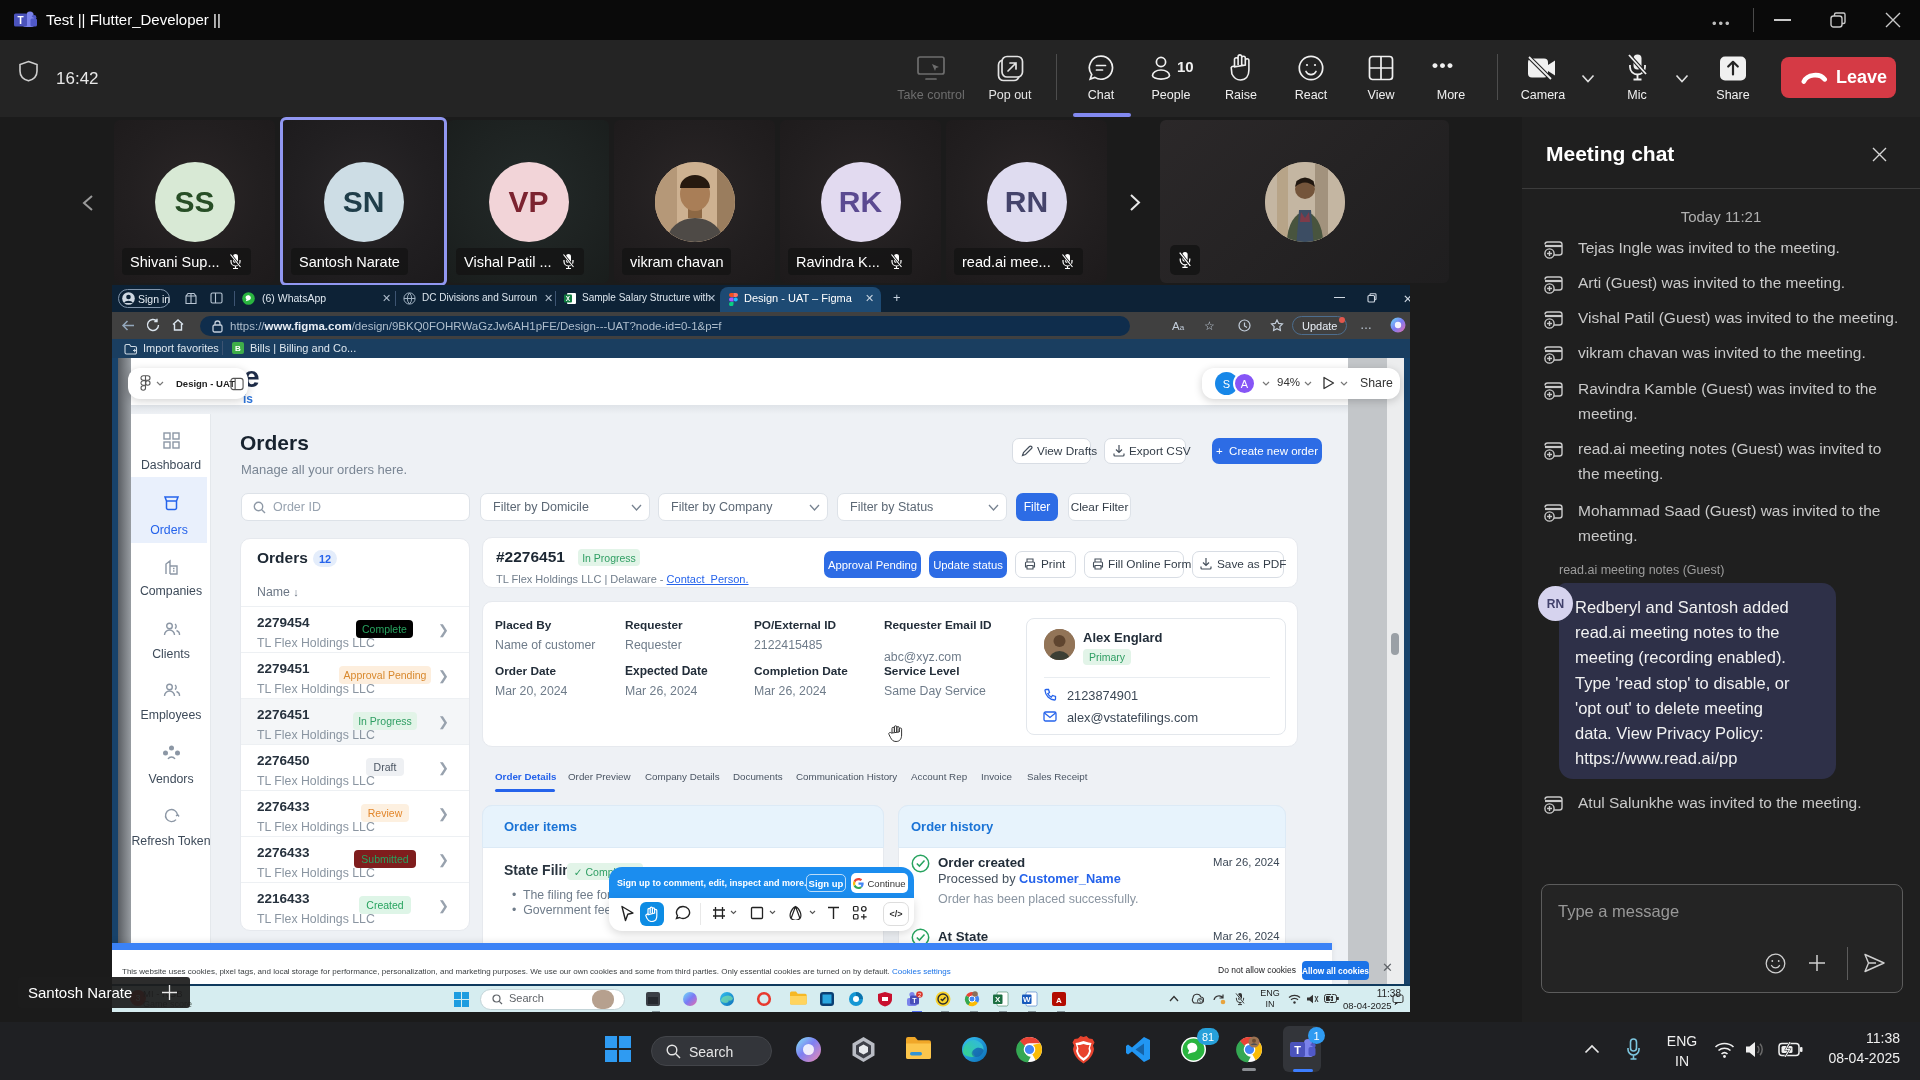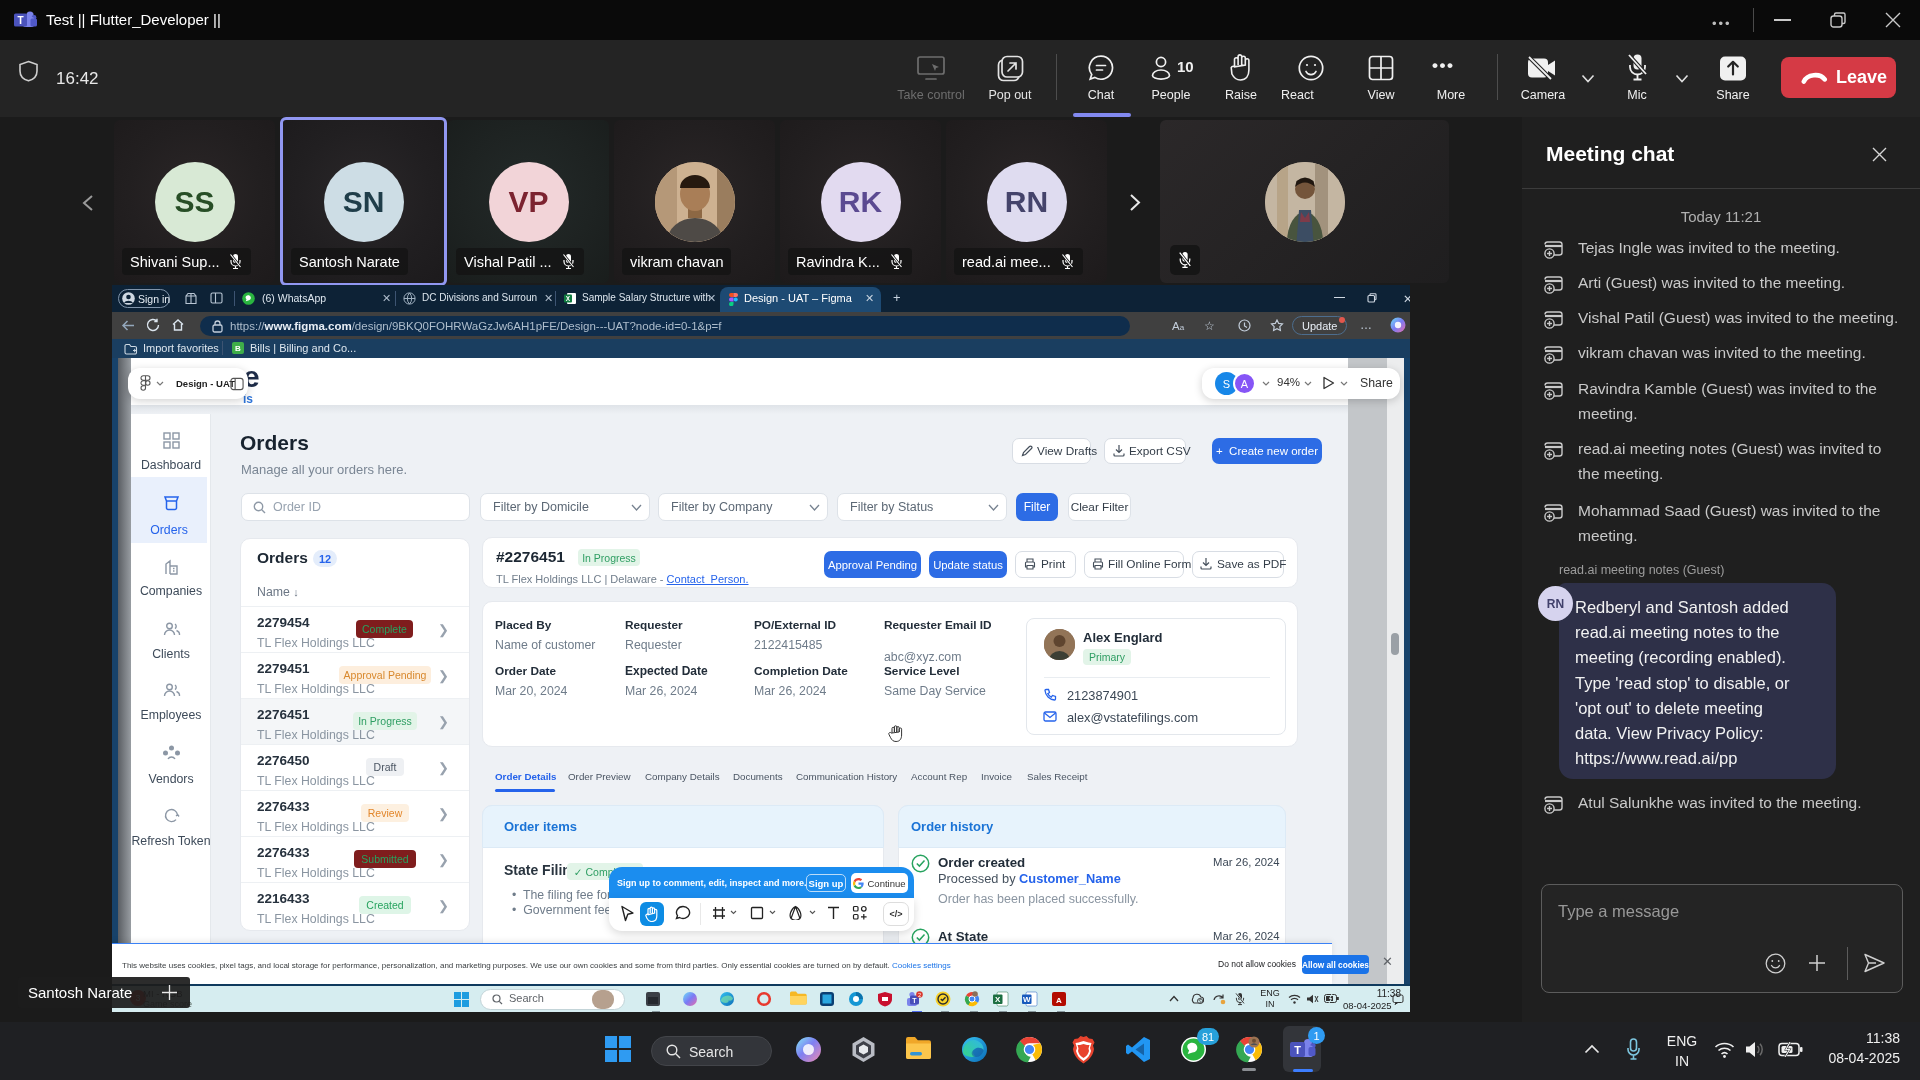--- a/index.html
+++ b/index.html
@@ -74,21 +74,21 @@
     <path d="M6.5 14 V6.5 a1.8 1.8 0 0 1 3.6 0 V12 M10.1 12 V3.7 a1.8 1.8 0 0 1 3.6 0 V12 M13.7 12 V5 a1.8 1.8 0 0 1 3.6 0 V12 M17.3 12 V7.5 a1.8 1.8 0 0 1 3.6 0 V17 c0 6-3 10-8.5 10 c-4.5 0-6.5-2-8.5-6 L3.4 16.2 a2 2 0 0 1 3.1-2.4 Z"></path>
   </svg>
   <div class="a" style="left:1211px;top:88px;width:60px;text-align:center;font-size:12.5px;color:#f0f0f0">Raise</div>
 
   <svg class="a" style="left:1297px;top:54px" width="28" height="28" viewBox="0 0 28 28" fill="none" stroke="#f0f0f0" stroke-width="1.7">
     <circle cx="14" cy="14" r="11.7"></circle>
     <circle cx="10" cy="11" r="1.1" fill="#f0f0f0" stroke="none"></circle>
       <circle cx="18" cy="11" r="1.1" fill="#f0f0f0" stroke="none"></circle>
     <path d="M9 17.5 a5.5 5.5 0 0 0 10 0" stroke-linecap="round"></path>
   </svg>
-  <div class="a" style="left:1281px;top:88px;width:60px;font-size:12.5px;color:#f0f0f0">React</div>
+  <div class="a" style="left:1281px;top:88px;width:60px;text-align:center;font-size:12.5px;color:#f0f0f0">React</div>
 
   <svg class="a" style="left:1367px;top:54px" width="28" height="28" viewBox="0 0 28 28" fill="none" stroke="#f0f0f0" stroke-width="1.7">
     <rect x="2.5" y="2.5" width="23" height="23" rx="3"></rect>
       <path d="M14 2.5 V25.5 M2.5 14 H25.5"></path>
   </svg>
   <div class="a" style="left:1351px;top:88px;width:60px;text-align:center;font-size:12.5px;color:#f0f0f0">View</div>
 
   <div class="a" style="left:1432px;top:56px;font-size:17px;letter-spacing:1.5px;color:#f0f0f0;font-weight:bold">•••</div>
   <div class="a" style="left:1421px;top:88px;width:60px;text-align:center;font-size:12.5px;color:#f0f0f0">More</div>
   <div class="a" style="left:1497px;top:54px;width:1px;height:46px;background:#4d4d4d"></div>
@@ -454,21 +454,21 @@
           .orow{position:absolute;left:110px;width:228px;height:46px}
           .oid{position:absolute;left:16px;top:8px;font-size:13.5px;color:#26313d;font-weight:bold}
           .oco{position:absolute;left:16px;top:29px;font-size:12.3px;color:#8a95a1}
           .opill{position:absolute;top:13px;height:18px;border-radius:4px;font-size:10.5px;display:flex;align-items:center;justify-content:center}
           .ochev{position:absolute;right:20px;top:15px;color:#98a2ae;font-size:13px}
           .osep{position:absolute;left:0;top:45px;width:228px;height:1px;background:#edf0f3}
         </style>
         <div class="orow" style="top:249px">
             <div class="oid">2279454</div>
             <div class="oco">TL Flex Holdings LLC</div>
-            <div class="opill" style="left:115px;width:57px;background:#7f1d1d;color:#27a35f">Complete</div>
+            <div class="opill" style="left:115px;width:57px;background:#000000;color:#27a35f">Complete</div>
             <div class="ochev">❯</div>
             <div class="osep"></div>
           </div>
         <div class="orow" style="top:295px">
             <div class="oid">2279451</div>
             <div class="oco">TL Flex Holdings LLC</div>
             <div class="opill" style="left:98px;width:92px;background:#fdeedd;color:#d8882d">Approval Pending</div>
             <div class="ochev">❯</div>
             <div class="osep"></div>
           </div>
@@ -689,21 +689,21 @@
         <rect x="1.5" y="9.5" width="4.5" height="4.5" rx="1"></rect>
         <path d="M11.8 9 v5.5 M9 11.8 h5.6"></path>
       </svg>
     <div class="a" style="left:771px;top:544px;width:26px;height:24px;border:1px solid #ddd;border-radius:7px;display:flex;align-items:center;justify-content:center;font-size:9px;color:#333;font-weight:bold">&lt;/&gt;</div>
 
     <svg class="a" style="left:776px;top:366px" width="17" height="19" viewBox="0 0 17 19">
         <path d="M4 9 V4.5 a1.2 1.2 0 0 1 2.4 0 V8 M6.4 8 V3 a1.2 1.2 0 0 1 2.4 0 V8 M8.8 8 V3.8 a1.2 1.2 0 0 1 2.4 0 V8 M11.2 8 V5.2 a1.2 1.2 0 0 1 2.4 0 V11 c0 4-2 6.5-5.5 6.5 c-3 0-4.3-1.4-5.7-4.2 L1 10.5 a1.3 1.3 0 0 1 2.2-1.4 Z" fill="#fff" stroke="#333" stroke-width="1"></path>
       </svg>
   </div>
 
-  <div class="a" style="left:0;top:658px;width:1220px;height:41px;background:#fff;border-top:1px solid #3b82f6;box-shadow:0 -2px 6px rgba(0,0,0,.08)">
+  <div class="a" style="left:0;top:658px;width:1220px;height:41px;background:#fff;border-top:7px solid #3b82f6;box-shadow:0 -2px 6px rgba(0,0,0,.08)">
     <div class="a" style="left:10px;top:17px;font-size:8px;color:#3c4043;white-space:nowrap">This website uses cookies, pixel tags, and local storage for performance, personalization, and marketing purposes. We use our own cookies and some from third parties. Only essential cookies are turned on by default. <span style="color:#1a73e8">Cookies settings</span></div>
     <div class="a" style="left:1106px;top:15px;font-size:8.5px;color:#202124;white-space:nowrap">Do not allow cookies</div>
     <div class="a" style="left:1190px;top:11px;width:67px;height:19px;background:#1a73e8;border-radius:4px;color:#fff;font-size:8.3px;font-weight:bold;display:flex;align-items:center;justify-content:center;white-space:nowrap">Allow all cookies</div>
     <div class="a" style="left:1270px;top:10px;font-size:13px;color:#5f6368">✕</div>
   </div>
 
   <div id="innertb" class="a" style="left:0;top:699px;width:1298px;height:28px;background:#d6edf0;border-top:2px solid #0f3a5e">
 
     <div class="a" style="left:18px;top:4px;width:16px;height:16px;border-radius:50%;background:#d93a2f;color:#fff;font-size:9px;display:flex;align-items:center;justify-content:center">3</div>
     <div class="a" style="left:31px;top:2px;font-size:9.5px;color:#333">MI - RGB</div>

